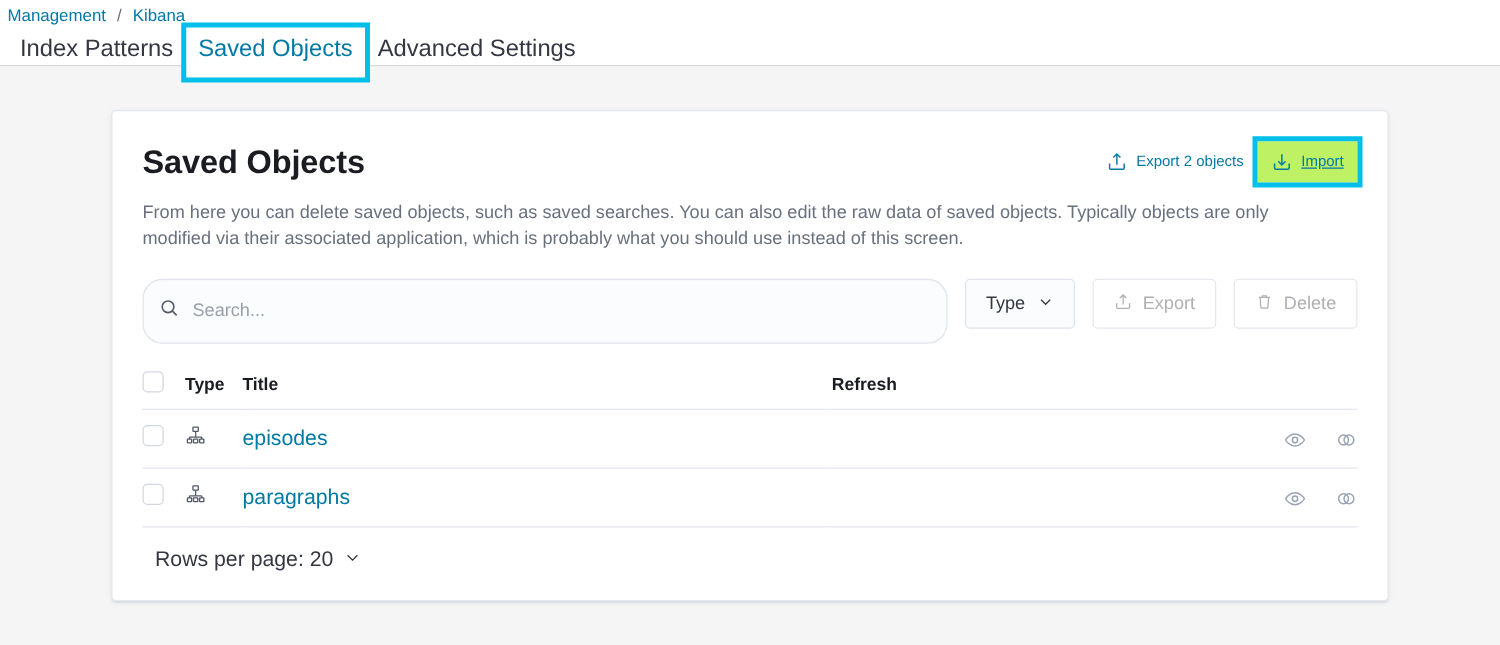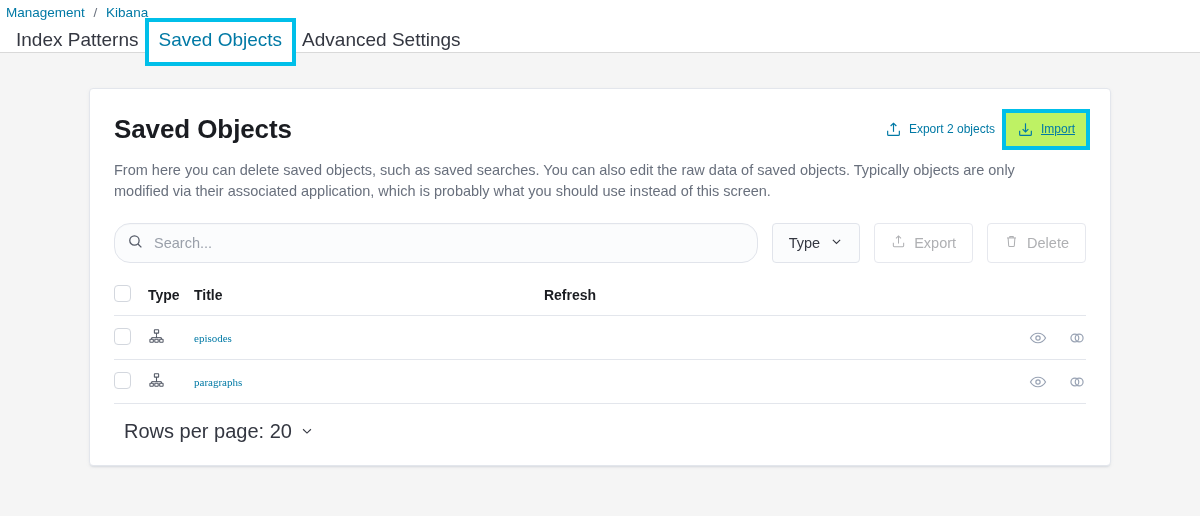--- a/index.html
+++ b/index.html
@@ -118,21 +118,21 @@
     display: flex;
     gap: 14px;
     margin-top: 21px;
     align-items: stretch;
   }
   .search-box {
     flex: 1 1 auto;
     display: flex;
     align-items: center;
     gap: 10px;
-    height: 40px;
+    height: 52px;
     padding: 0 12px;
     background: #fbfcfd;
     border: 1px solid #e1e4eb;
     border-radius: 16px;
     box-shadow: inset 0 1px 1px rgba(0,0,0,0.02);
   }
   .search-box .ph {
     font-size: 14.5px;
     color: #9aa0aa;
   }
@@ -164,23 +164,22 @@
     text-align: left;
     font-size: 14px;
     font-weight: 700;
     color: #1a1c21;
     padding: 8px 0 10px 0;
     border-bottom: 1px solid #e3e6ec;
   }
   table.objs td {
     padding: 12px 0;
     border-bottom: 1px solid #e3e6ec;
-    font-size: 11px;
+    font-size: 17px;
     vertical-align: middle;
-    font-family: Liberation Serif, serif;
   }
   tr.last td { border-bottom: 1px solid #e3e6ec; }
   .col-cb { width: 34px; }
   .col-type { width: 46px; }
   .col-actions { text-align: right; white-space: nowrap; }
   th.col-actions { padding-right: 12px; }
   td.col-actions { padding-right: 8px; }
   .cb {
     width: 17px; height: 17px;
     border: 1px solid #d3d7de;
@@ -194,21 +193,21 @@
     display: inline-flex;
     vertical-align: middle;
     margin-left: 18px;
     cursor: pointer;
     color: #98a2b3;
   }
 
   .footer {
     margin-top: 16px;
     padding-left: 10px;
-    font-size: 20px;
+    font-size: 17px;
     color: #343741;
     display: flex;
     align-items: center;
     gap: 8px;
     cursor: pointer;
     width: max-content;
   }
 </style>
 </head>
 <body>

